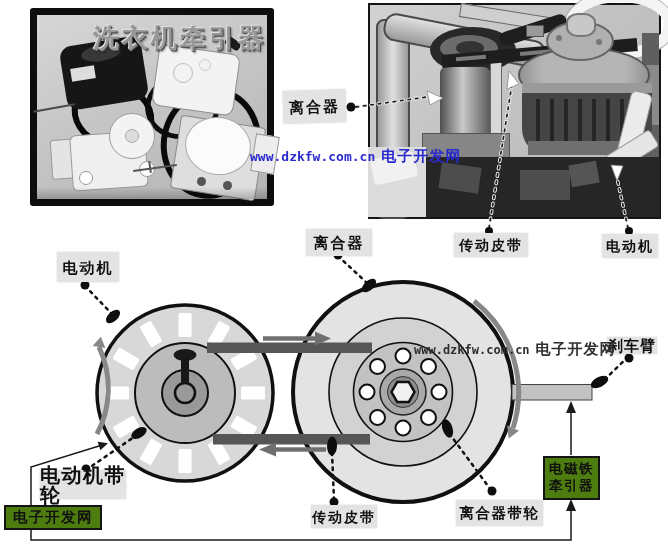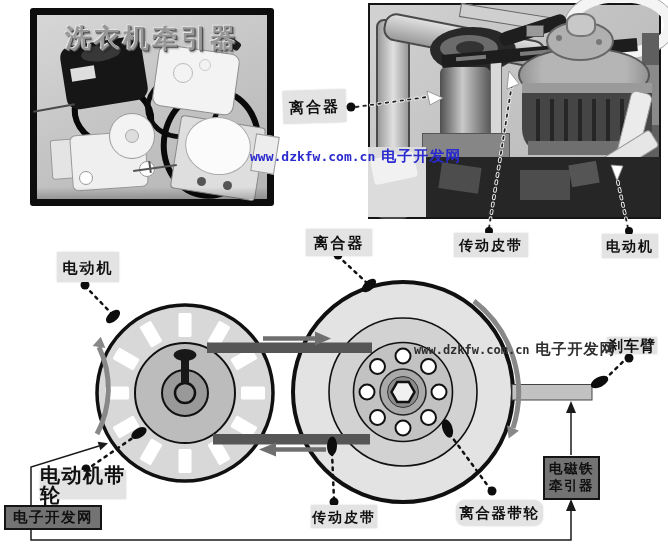--- a/index.html
+++ b/index.html
@@ -5,28 +5,28 @@
   html,body{margin:0;padding:0;background:#fff;}
   #stage{position:relative;width:668px;height:555px;background:#ffffff;overflow:hidden;
          font-family:"Liberation Sans",sans-serif;}
   .abs{position:absolute;}
   
   #photo1{left:30px;top:8px;width:230px;height:184px;border:7px solid #0d0d0d;border-radius:3px;
           background:linear-gradient(155deg,#d6d6d6 0%,#c6c6c6 45%,#b4b4b4 100%);z-index:1;}
   #photo2{left:368px;top:3px;width:289px;height:212px;border:2px solid #151515;
           background:linear-gradient(135deg,#d2d2d2 0%,#c3c3c3 45%,#b6b6b6 100%);z-index:1;}
   #photo1 .shape,#photo2 .shape{position:absolute;}
-  #photo1-title{position:absolute;left:0;right:0;top:6px;text-align:center;
+  #photo1-title{position:absolute;left:0;right:0;top:6px;text-align:right;
           font-size:26px;font-weight:bold;letter-spacing:3px;color:#979797;
           text-shadow:-1px -1px 0 #e2e2e2,1px 1px 0 #4a4a4a,2px 2px 2px rgba(0,0,0,.35);}
   
   .lbl{position:absolute;background:#e3e3e3;color:#101010;font-weight:bold;
        display:flex;align-items:center;justify-content:center;line-height:1;
        font-size:15px;letter-spacing:2px;z-index:6;box-shadow:0 0 2px rgba(0,0,0,.15);}
-  .wbox{position:absolute;background:#737373;border:2px solid #141414;color:#101010;font-weight:bold;
+  .wbox{position:absolute;background:#4d7c0f;border:2px solid #141414;color:#101010;font-weight:bold;
        display:flex;flex-direction:column;align-items:center;justify-content:center;line-height:1.25;
        z-index:6;letter-spacing:1.5px;}
   
   .wm{position:absolute;z-index:7;white-space:nowrap;font-weight:bold;}
   .wm .url{font-family:"DejaVu Sans Mono",monospace;}
   .wm .site{margin-left:6px;letter-spacing:1px;}
   #wm1{left:250px;top:147px;color:#2a2ace;}
   #wm1 .url{font-size:13px;} #wm1 .site{font-size:15px;}
   #wm2{left:414px;top:340px;color:#2f2f2f;}
   #wm2 .url{font-size:12px;} #wm2 .site{font-size:15px;}
@@ -264,21 +264,21 @@
     </div>
 
   <div class="lbl" style="left:40px;top:470px;width:86px;height:29px;font-size:20px;letter-spacing:1.5px;">
       <span>电动机带轮</span>
     </div>
 
   <div class="lbl" style="left:311px;top:505px;width:66px;height:23px;font-size:14px;">
       <span>传动皮带</span>
     </div>
 
-  <div class="lbl" style="left:456px;top:500px;width:87px;height:26px;font-size:14.5px;letter-spacing:1.5px;border-radius:9px;">
+  <div class="lbl" style="left:456px;top:500px;width:87px;height:26px;font-size:14.5px;letter-spacing:1.5px;">
       <span>离合器带轮</span>
     </div>
 
   <div class="lbl" style="left:607px;top:337px;width:50px;height:17px;font-size:15px;letter-spacing:1px;">
       <span>刹车臂</span>
     </div>
 
   <div class="wbox" style="left:4px;top:505px;width:94px;height:21px;font-size:14.5px;">
       <span>电子开发网</span>
     </div>

